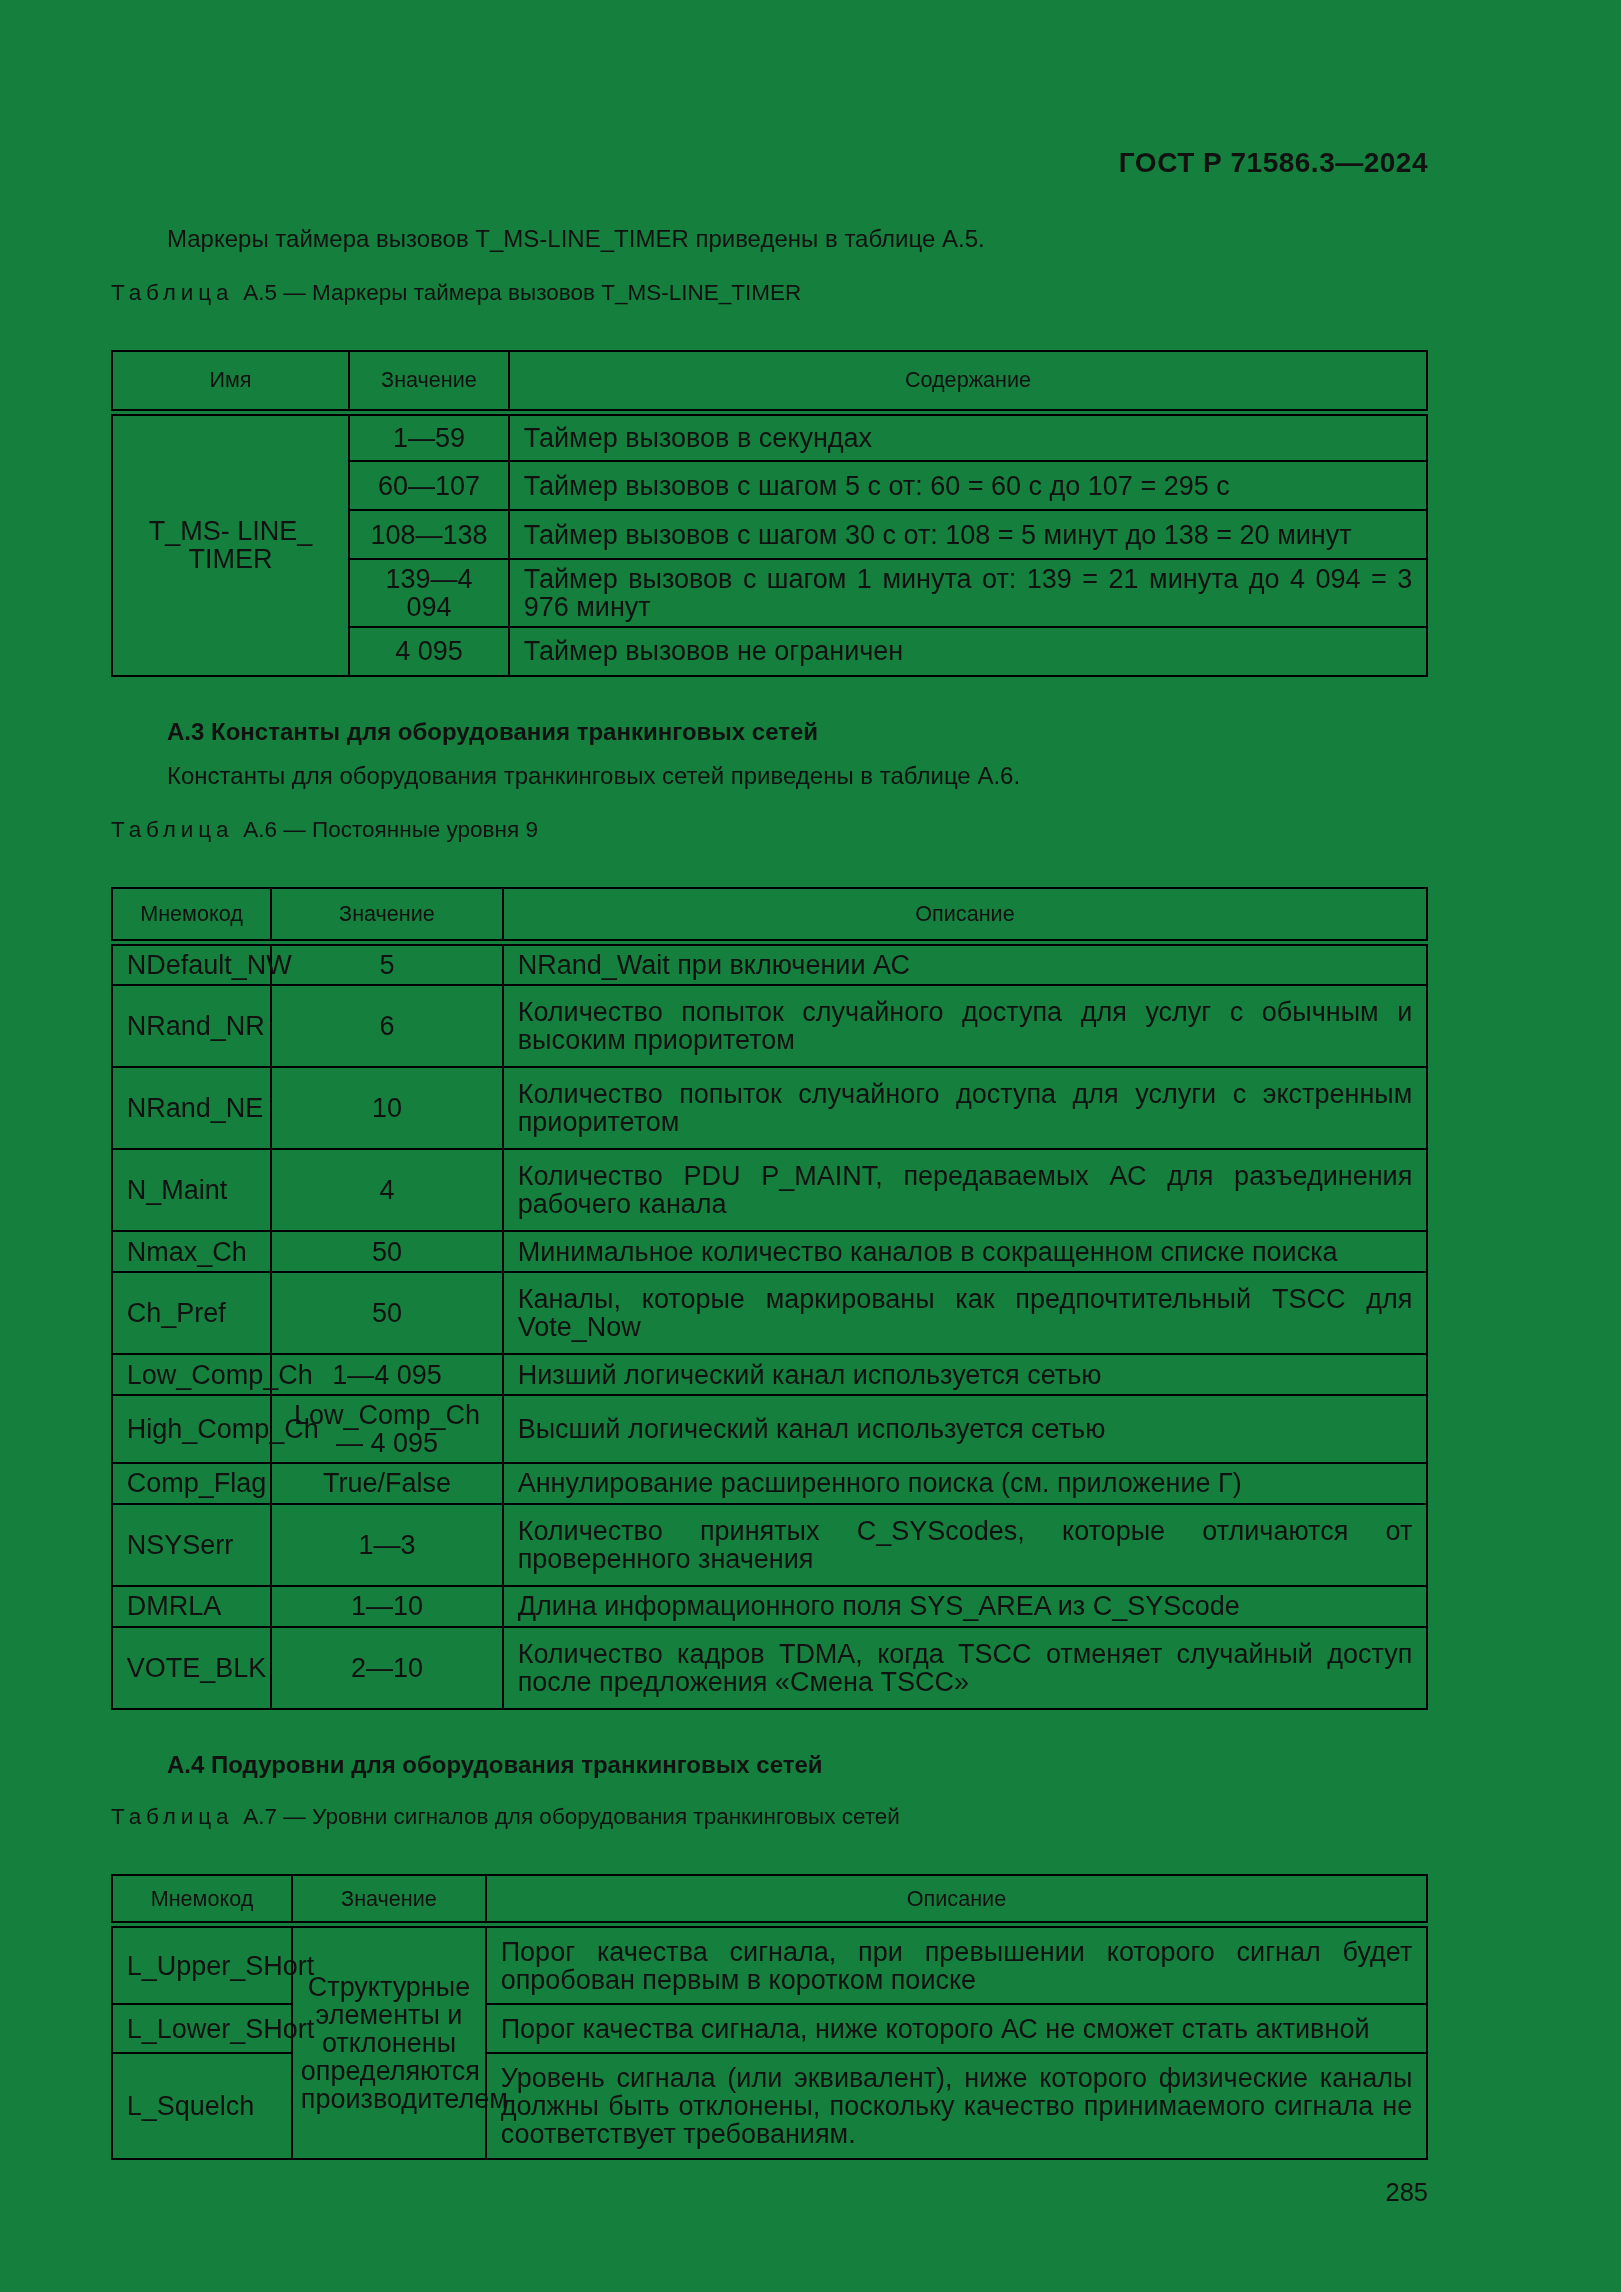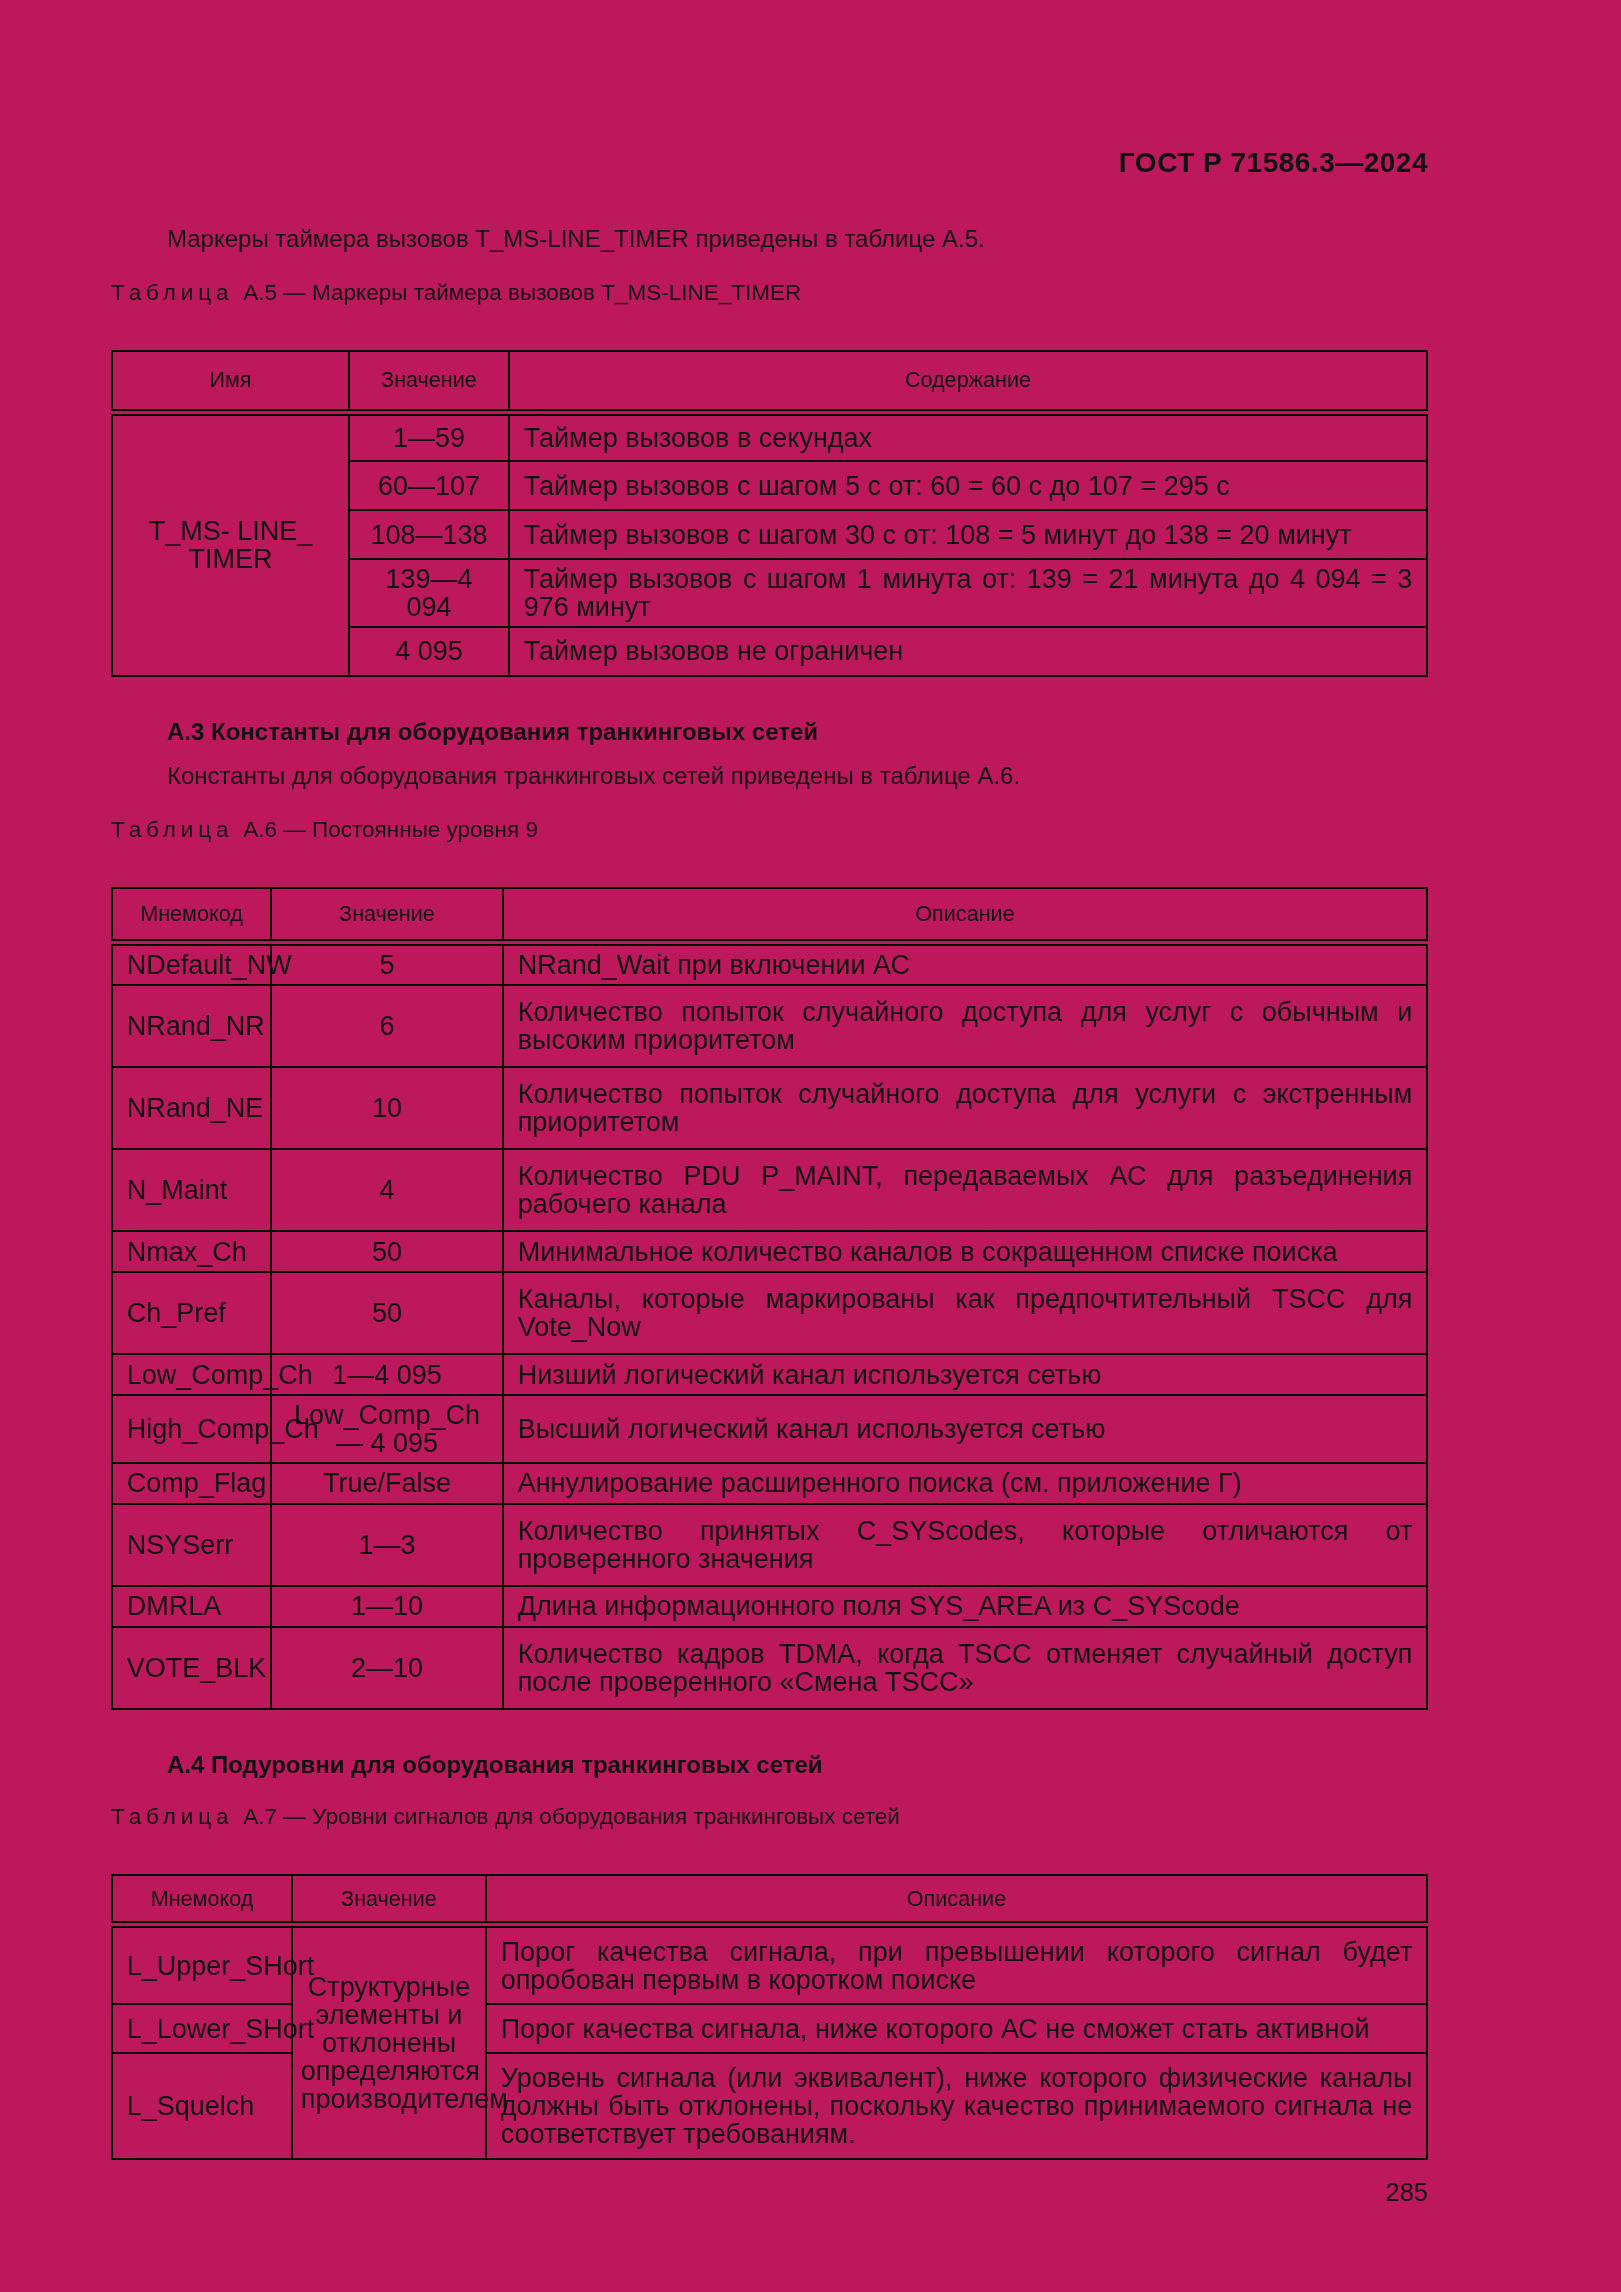--- a/index.html
+++ b/index.html
@@ -3,21 +3,21 @@
 <meta charset="utf-8">
 <style>
   * { margin: 0; padding: 0; box-sizing: border-box; }
   html, body { background: #e8e8e8; }
   body { font-family: "Liberation Sans", sans-serif; color: #111; }
   .page {
     position: relative;
     width: 1621px;
     height: 2293px;
     margin: 0 auto;
-    background: #be185d;
+    background: #15803d;
     padding: 147px 193px 0 111px;
     overflow: hidden;
   }
   .running-header {
     text-align: right;
     font-weight: bold;
     font-size: 28px;
     letter-spacing: 0.5px;
   }
   .para {
@@ -205,21 +205,21 @@
         <td class="cell-desc">Количество принятых C_SYScodes, которые отличаются от проверенного значения</td>
       </tr>
       <tr class="r-s">
         <td class="cell-mnemo">DMRLA</td>
         <td class="cell-val">1—10</td>
         <td class="cell-desc">Длина информационного поля SYS_AREA из C_SYScode</td>
       </tr>
       <tr class="r-m">
         <td class="cell-mnemo">VOTE_BLK</td>
         <td class="cell-val">2—10</td>
-        <td class="cell-desc">Количество кадров TDMA, когда TSCC отменяет случайный доступ после проверенного «Смена TSCC»</td>
+        <td class="cell-desc">Количество кадров TDMA, когда TSCC отменяет случайный доступ после предложения «Смена TSCC»</td>
       </tr>
     </tbody>
   </table>
 
   <div class="section-heading">А.4 Подуровни для оборудования транкинговых сетей</div>
 
   <p class="caption"><span class="cap-word">Таблица</span><span>А.7 — Уровни сигналов для оборудования транкинговых сетей</span></p>
 
   <table class="gost t7">
     <colgroup>

